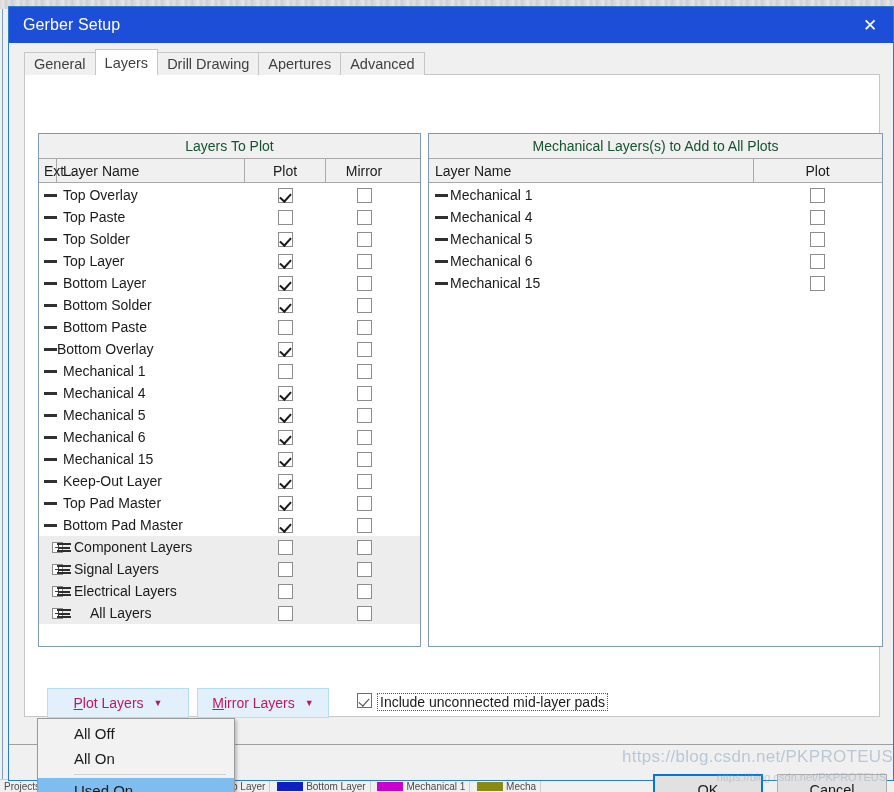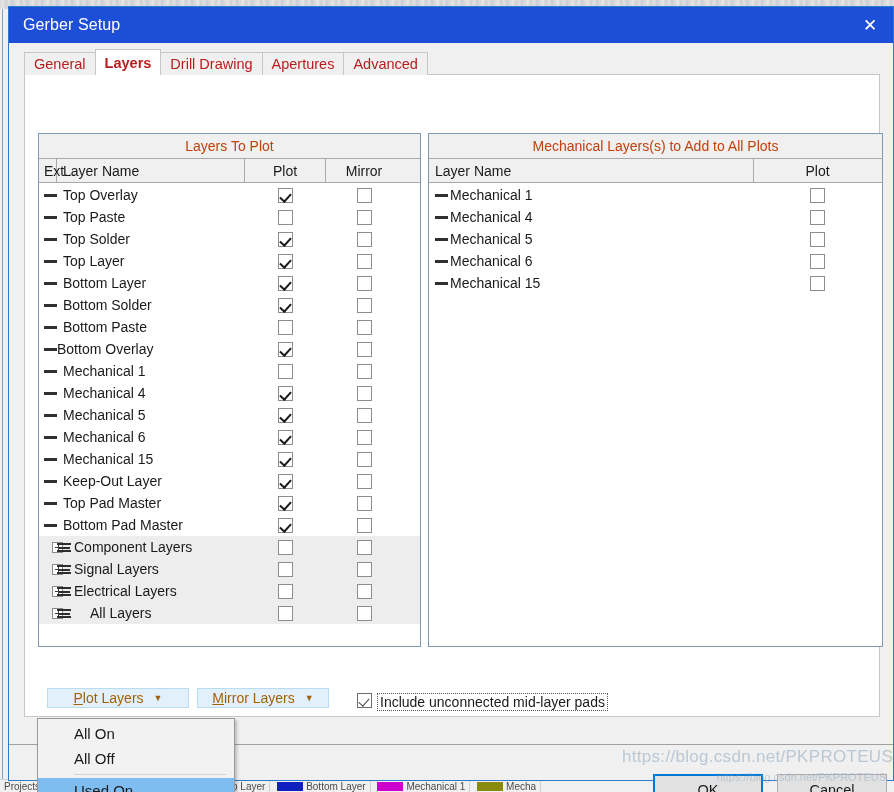--- a/index.html
+++ b/index.html
@@ -59,45 +59,45 @@
     flex: 1; background: #f0f0f0; position: relative;
     padding: 10px 0 0 0;
   }
 
   
   #tabstrip {
     position: absolute; left: 15px; top: 8px; height: 24px;
     display: flex; align-items: flex-end; z-index: 4;
   }
   .tab {
-    height: 23px; padding: 0 9px; font-size: 14.5px; color: #b91c1c;
+    height: 23px; padding: 0 9px; font-size: 14.5px; color: #404040;
     display: flex; align-items: center;
     background: #f0f0f0; border: 1px solid #c6c6c6; border-bottom: none;
     margin-right: -1px; cursor: pointer; position: relative;
   }
   .tab.active {
-    background: #ffffff; height: 26px; z-index: 3; border-color: #c6c6c6; font-weight: bold;
+    background: #ffffff; height: 26px; z-index: 3; border-color: #c6c6c6;
   }
   #tabpage {
     position: absolute; left: 15px; top: 31px; right: 13px; bottom: 63px;
     background: #ffffff; border: 1px solid #c6c6c6;
   }
 
   
   .panel {
     position: absolute; top: 58px;
     border: 1px solid #7f9bb3; background: #ffffff;
   }
   #panel-left  { left: 13px; width: 383px; height: 514px; }
   #panel-right { left: 403px; width: 455px; height: 514px; }
 
   .panel-title {
     height: 25px; background: #f0f0f0; border-bottom: 1px solid #a9a9a9;
     display: flex; align-items: center; justify-content: center;
-    font-size: 14px; color: #c2410c;
+    font-size: 14px; color: #14532d;
   }
   .col-head {
     height: 24px; background: #f0f0f0; border-bottom: 1px solid #a9a9a9;
     display: flex; align-items: center; font-size: 14px; color: #1a1a1a;
   }
   .col-head .c { height: 100%; display:flex; align-items:center; }
   .col-head .sep { border-right: 1px solid #a9a9a9; }
 
   
   .lc-ext    { width: 18px;  padding-left: 5px; }
@@ -149,22 +149,22 @@
     position: relative; cursor: pointer; flex: none;
   }
   .chk.on:after {
     content:""; position:absolute; left: 3px; top: 2px;
     width: 5px; height: 9px; border: solid #1a1a1a;
     border-width: 0 2px 2px 0; transform: rotate(42deg);
   }
 
   
   .dropbtn {
-    position: absolute; height: 20px; background: #e2f0fb;
-    border: 1px solid #b8dcf2; font-size: 14px; color: #a16207;
+    position: absolute; height: 30px; background: #e2f0fb;
+    border: 1px solid #b8dcf2; font-size: 14px; color: #be185d;
     display: flex; align-items: center; justify-content: center; cursor: pointer;
   }
   #btn-plot-layers   { left: 22px;  top: 613px; width: 142px; }
   #btn-mirror-layers { left: 172px; top: 613px; width: 132px; }
   .caret { margin-left: 10px; font-size: 9px; line-height: 1; }
   .ul-first { text-decoration: underline; }
 
   #midpads-wrap {
     position: absolute; left: 332px; top: 618px;
     display: flex; align-items: flex-start; cursor: pointer;
@@ -659,22 +659,22 @@
         <span><span class="ul-first">M</span>irror Layers</span>
         <span class="caret">▼</span>
       </div>
 
       <div id="midpads-wrap">
         <span class="chk-sm on"></span>
         <span id="midpads-label">Include unconnected mid-layer pads</span>
       </div>
 
       <div id="dropmenu">
+        <div class="menu-item">All Off</div>
         <div class="menu-item">All On</div>
-        <div class="menu-item">All Off</div>
         <div class="menu-sep"></div>
         <div class="menu-item sel">Used On</div>
       </div>
 
     </div>
 
     <div id="footer-sep"></div>
     <div class="dlgbtn" id="btn-ok">OK</div>
     <div class="dlgbtn" id="btn-cancel">Cancel</div>
 

